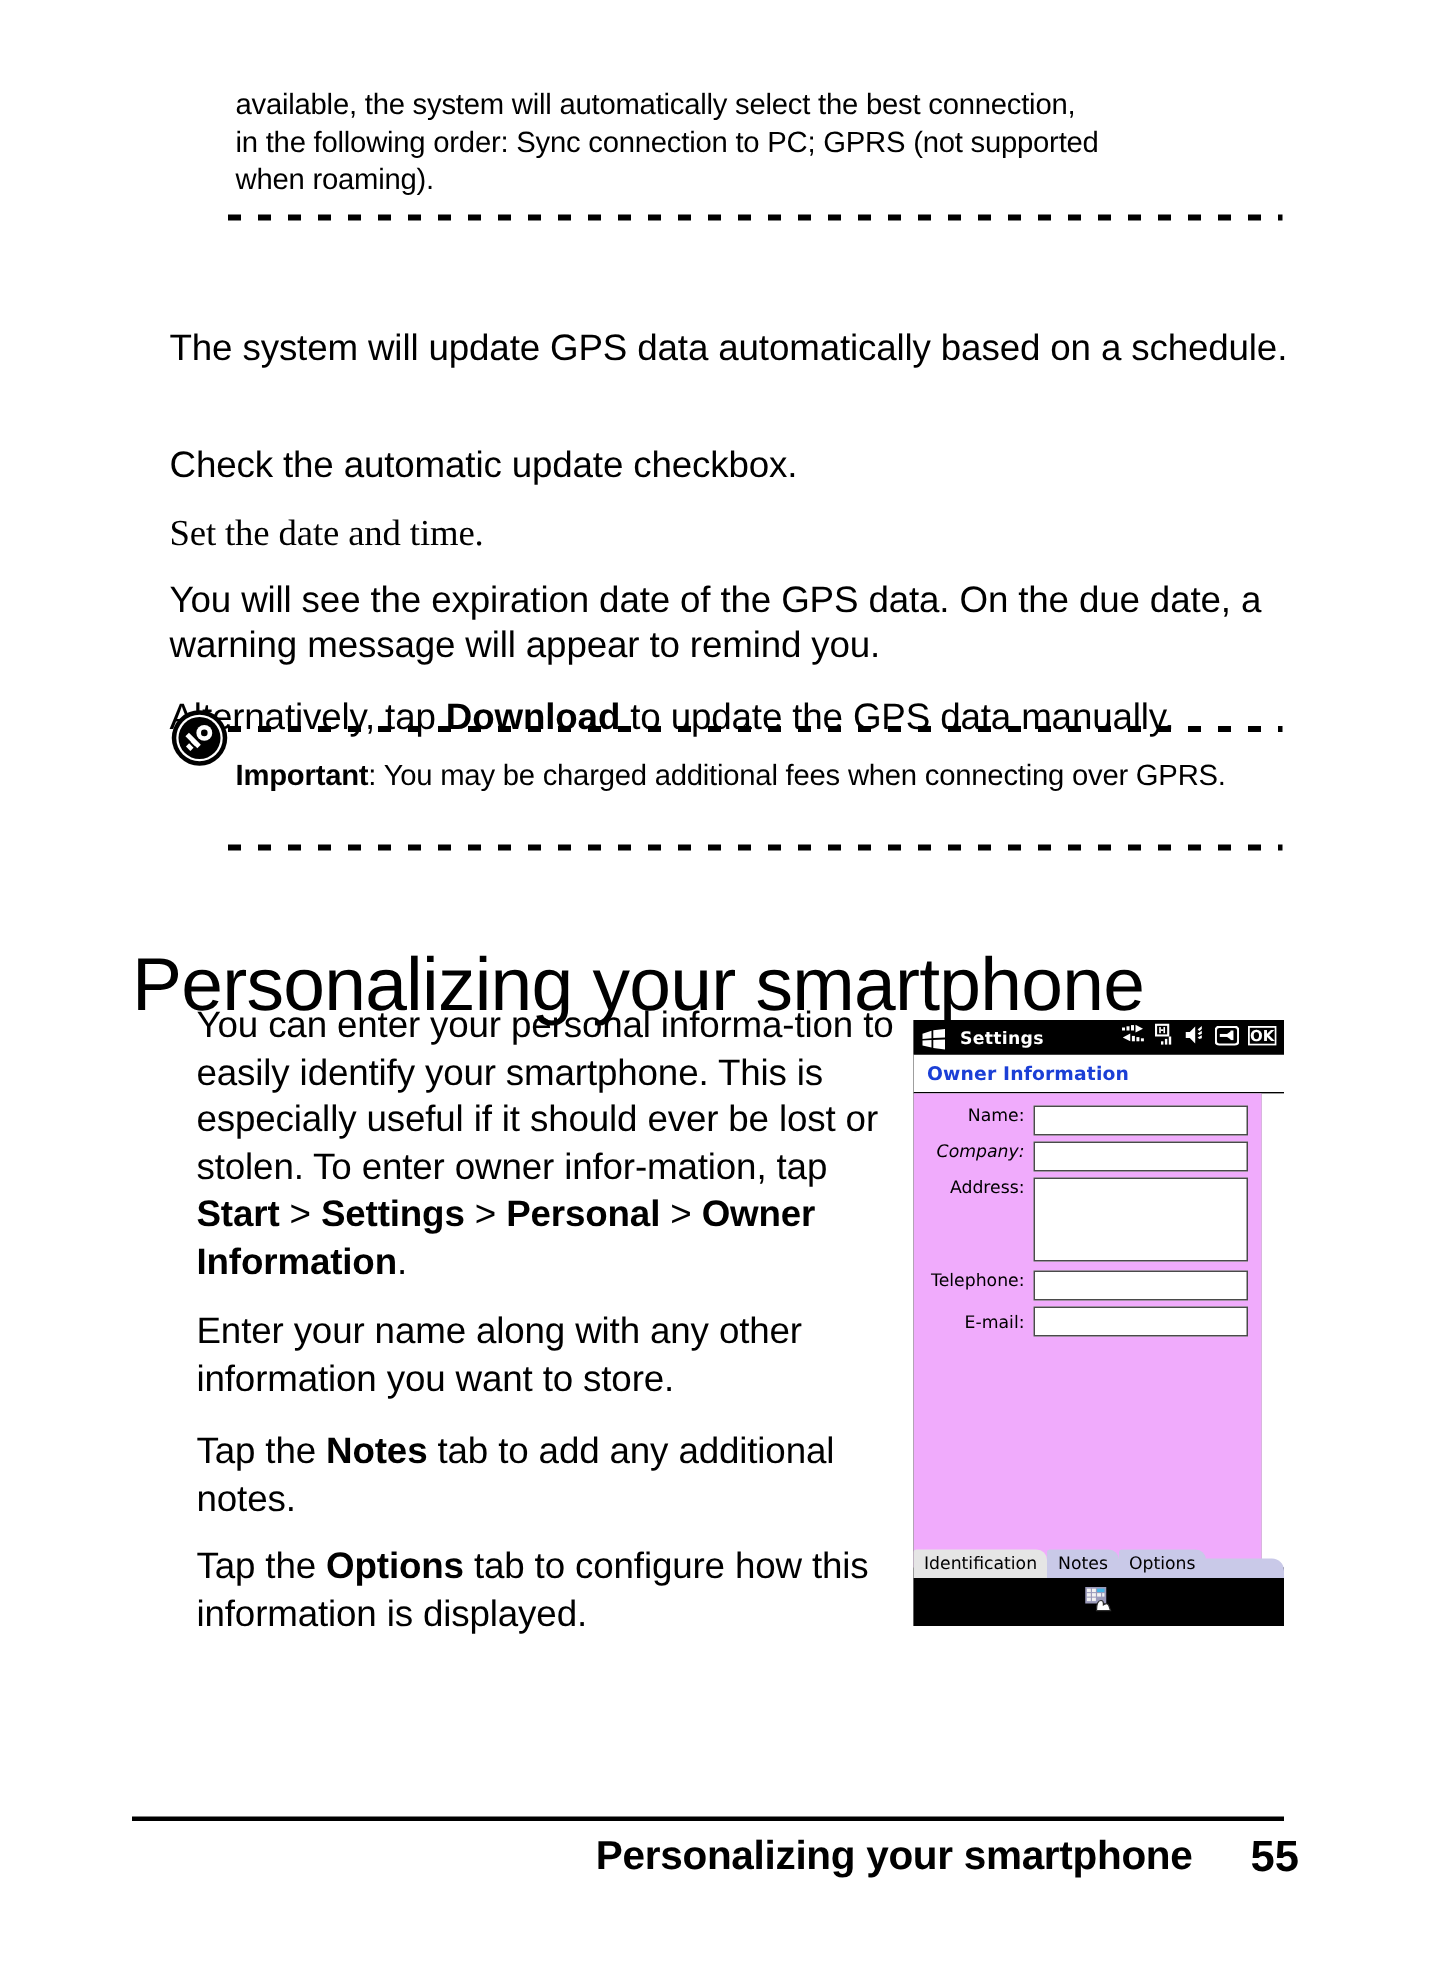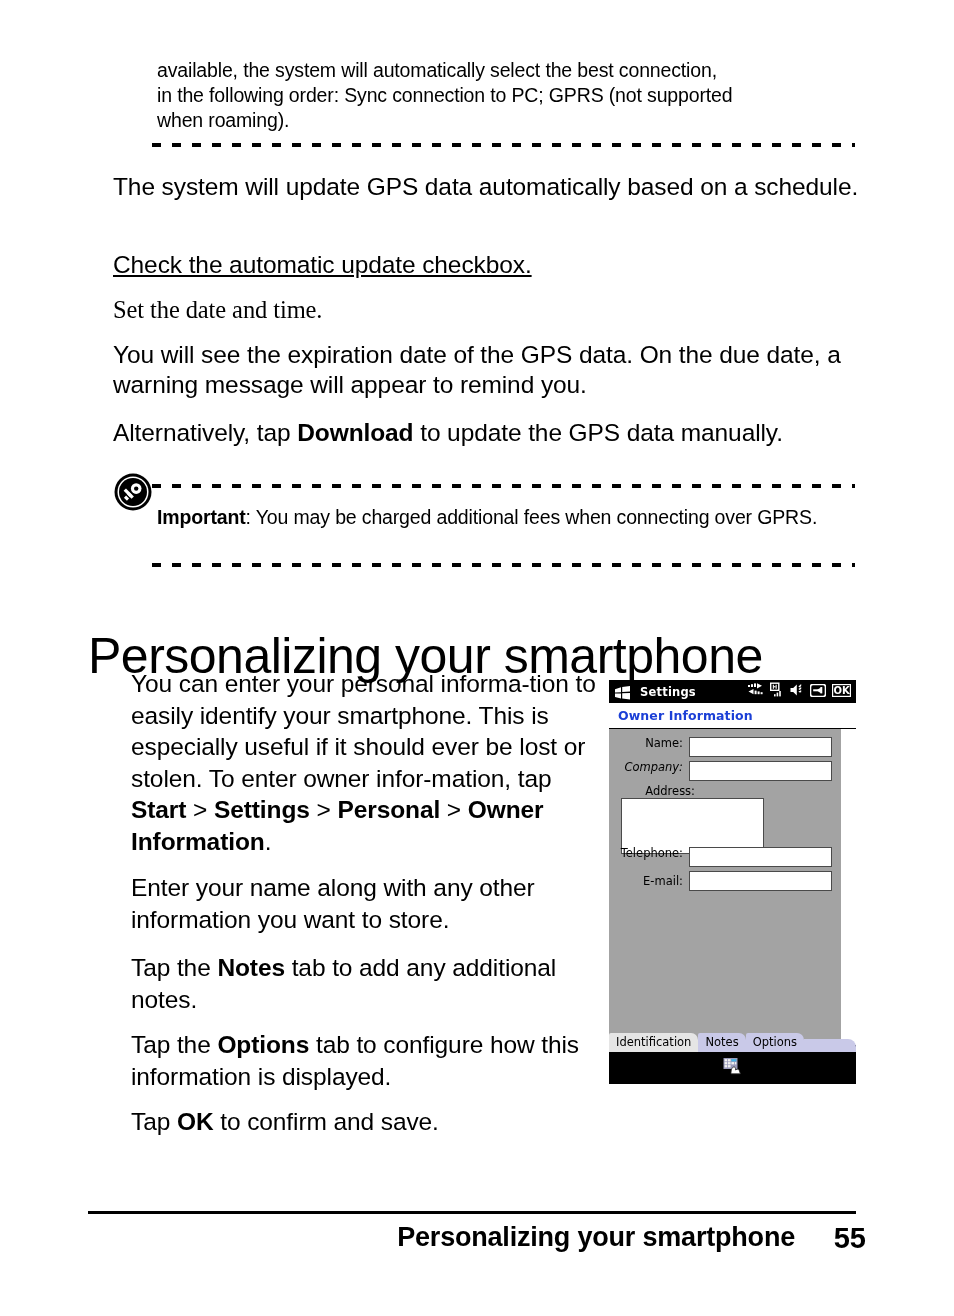--- a/index.html
+++ b/index.html
@@ -46,20 +46,21 @@
   }
 
   
   .para {
     position: absolute;
     left: 113px;
     width: 770px;
     font-size: 24.5px;
     line-height: 30px;
     letter-spacing: -0.1px;
+    margin-top: 46px;
   }
   .para b { font-weight: bold; }
 
   .col-para {
     position: absolute;
     left: 131px;
     width: 480px;
     font-size: 24.5px;
     line-height: 31.5px;
     letter-spacing: -0.1px;
@@ -176,21 +177,21 @@
     position: absolute;
     left: 0; top: 49px;
     width: 232px;
     height: 316px;
     border-right: 0;
   }
   .phone-body-inner {
     position: relative;
     width: 232px;
     height: 316px;
-    background: #a3a3a3;
+    background: #f0abfc;
   }
   .phone-right-strip {
     position: absolute;
     left: 232px; top: 49px;
     width: 15px; height: 316px;
     background: #ffffff;
   }
 
   .field-row {
     position: absolute;
@@ -259,21 +260,21 @@
 
   <div class="note-block" style="top:58px;">
     <p>available, the system will automatically select the best connection,</p>
     <p>in the following order: Sync connection to PC; GPRS (not supported</p>
     <p>when roaming).</p>
   </div>
   <div class="dashed" style="left:152px; top:143px; width:703px;"></div>
 
   <div class="para" style="top:172px;">The system will update GPS data automatically based on a schedule.</div>
 
-  <div class="para" style="top:250px;text-decoration:underline;">Check the automatic update checkbox.</div>
+  <div class="para" style="top:250px;">Check the automatic update checkbox.</div>
 
   <div class="para" style="top:295px;font-family:Liberation Serif, serif;">Set the date and time.</div>
 
   <div class="para" style="top:340px;">You will see the expiration date of the GPS data. On the due date, a warning message will appear to remind you.</div>
 
   <div class="para" style="top:418px;"><span>Alternatively, tap </span><b>Download</b><span> to update the GPS data manually.</span></div>
 
   <div class="key-icon">
     <svg width="40" height="40" viewBox="0 0 40 40">
       <circle cx="20" cy="20" r="18.5" fill="#000"></circle>
@@ -296,21 +297,20 @@
   <h1 class="h1">Personalizing your smartphone</h1>
 
   <div class="col-para" style="top:668px;"><span>You can enter your personal informa-tion to easily identify your smartphone. This is especially useful if it should ever be lost or stolen. To enter owner infor-mation, tap </span><b>Start</b><span> &gt; </span><b>Settings</b><span> &gt; </span><b>Personal</b><span> &gt; </span><b>Owner Information</b><span>.</span></div>
 
   <div class="col-para" style="top:872px;">Enter your name along with any other information you want to store.</div>
 
   <div class="col-para" style="top:952px;"><span>Tap the </span><b>Notes</b><span> tab to add any additional notes.</span></div>
 
   <div class="col-para" style="top:1029px;"><span>Tap the </span><b>Options</b><span> tab to configure how this information is displayed.</span></div>
 
-  <div class="col-para" style="top:1106px;"><span>Tap </span><b>OK</b><span> to confirm and save.</span></div>
 
   <div class="phone">
 
     <div class="phone-titlebar">
       <span class="win-logo">
         <svg width="17" height="14" viewBox="0 0 17 14">
           <polygon points="1,3.2 7,1.2 7,6.2 1,6.6" fill="#ffffff"></polygon>
           <polygon points="8.2,0.9 16,0 16,5.6 8.2,6.0" fill="#ffffff"></polygon>
           <polygon points="1,7.6 7,7.4 7,12.4 1,11.0" fill="#ffffff"></polygon>
           <polygon points="8.2,7.3 16,7.0 16,13.6 8.2,12.6" fill="#ffffff"></polygon>
@@ -380,21 +380,21 @@
         <div class="field-row" style="left:0; top:8px;">
           <div class="field-label">Name:</div>
           <div class="field-box" style="width:143px; height:20px;"></div>
         </div>
 
         <div class="field-row" style="left:0; top:32px;font-style:italic;">
           <div class="field-label">Company:</div>
           <div class="field-box" style="width:143px; height:20px;"></div>
         </div>
 
-        <div class="field-row" style="left:12px; top:56px;flex-direction:column;">
+        <div class="field-row" style="left:0; top:56px;">
           <div class="field-label">Address:</div>
           <div class="field-box" style="width:143px; height:56px;"></div>
         </div>
 
         <div class="field-row" style="left:0; top:118px;">
           <div class="field-label">Telephone:</div>
           <div class="field-box" style="width:143px; height:20px;"></div>
         </div>
 
         <div class="field-row" style="left:0; top:142px;align-items:center;">

